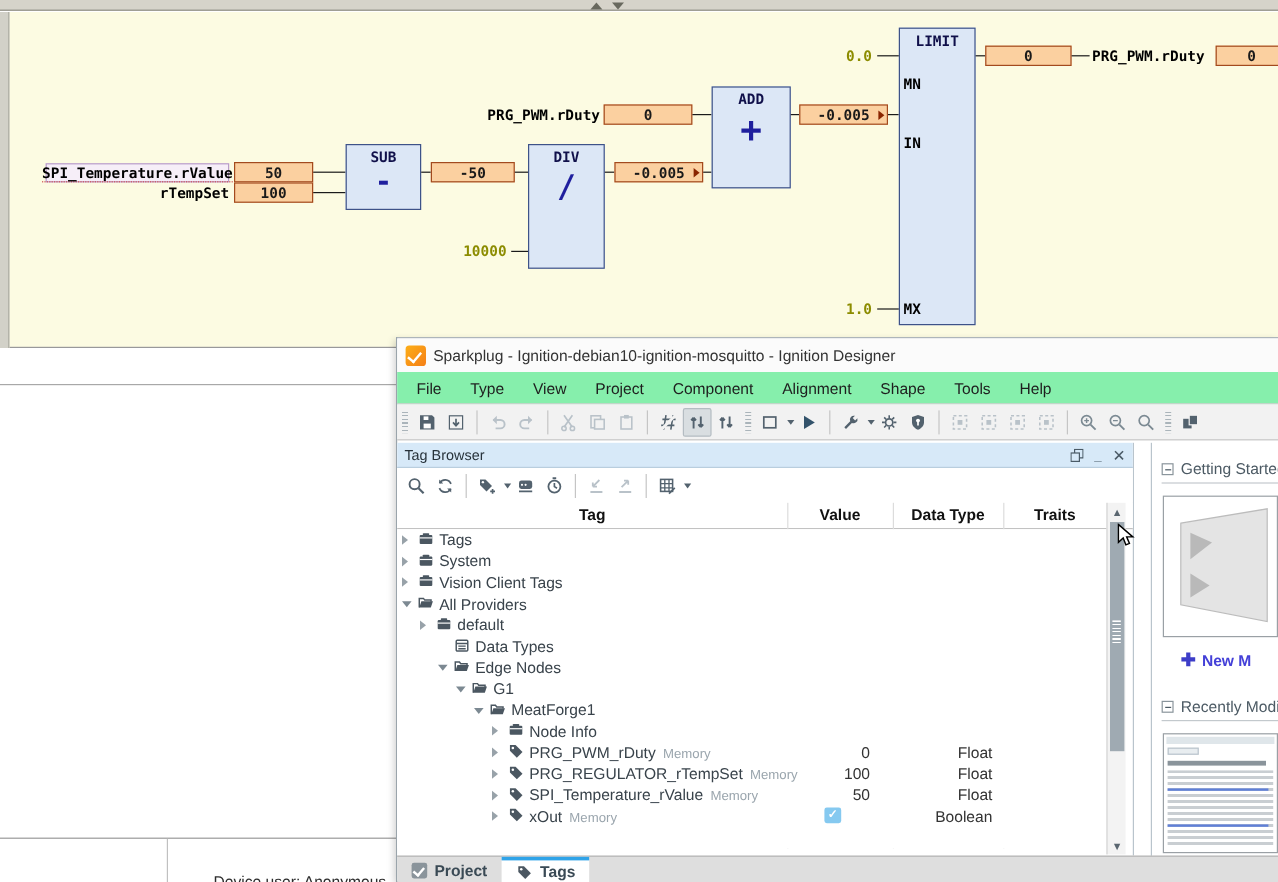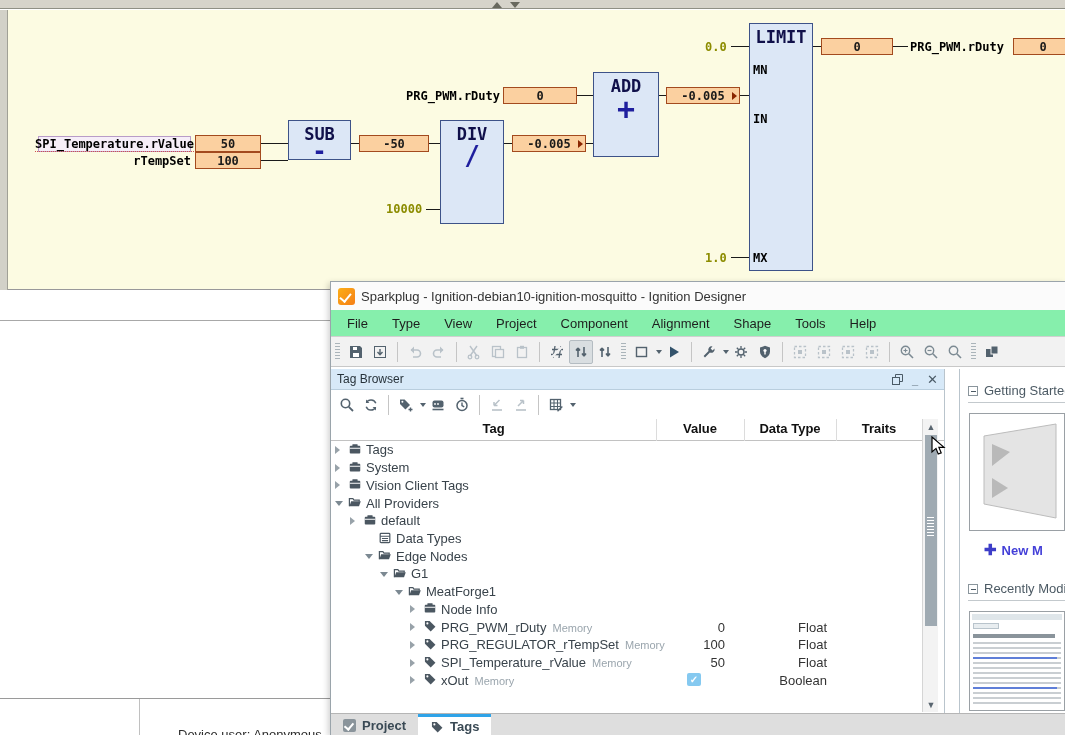--- a/index.html
+++ b/index.html
@@ -21,21 +21,21 @@
     background:#d2d1c8; border-right:1px solid #a0a096; }
   .net-row2 { position:absolute; left:0; top:291px; width:1065px; height:30px;
     background:#ffffff; border-bottom:1px solid #a8a8a8; }
   .vbox { position:absolute; height:17px; background:#fbd0a0; border:1px solid #a34a1e;
     display:flex; align-items:center; justify-content:center;
     font-family:"DejaVu Sans Mono", monospace; font-weight:bold; font-size:12px; color:#1a1a1a; }
   .vbox .flag { position:absolute; right:2px; width:0; height:0;
     border-top:4px solid transparent; border-bottom:4px solid transparent; border-left:5px solid #8a2500; }
   .fblock { position:absolute; background:#dce7f6; border:1px solid #3d5288; }
   .fblock .btitle { position:absolute; top:3px; left:0; right:0; text-align:center;
-    font-family:"DejaVu Sans Mono", monospace; font-weight:bold; font-size:17px; color:#10104a; }
+    font-family:"DejaVu Sans Mono", monospace; font-weight:bold; font-size:12px; color:#10104a; }
   .bsym { position:absolute; left:0; right:0; text-align:center; color:#1f1f9e; font-weight:bold;
     font-family:"DejaVu Sans Mono", monospace; }
   .pin { position:absolute; font-family:"DejaVu Sans Mono", monospace; font-weight:bold; font-size:12px; color:#000; }
   .wire { position:absolute; background:#1a1a1a; }
   .numlbl { position:absolute; font-family:"DejaVu Sans Mono", monospace; font-weight:bold;
     font-size:12px; color:#8c8c00; }
   .varlbl { position:absolute; font-family:"DejaVu Sans Mono", monospace; font-weight:bold;
     font-size:12px; color:#000; white-space:nowrap; }
   .varbox { position:absolute; height:16px; background:#f6eef8; border:1px solid #b89cc8;
     display:flex; align-items:center; justify-content:center; white-space:nowrap;
@@ -169,21 +169,21 @@
     <span>50</span>
     </div>
   <div class="varlbl" style="left:110px; top:154px; width:81px; text-align:right;">rTempSet</div>
   <div class="vbox" style="left:195px; top:152px; width:66px;">
     <span>100</span>
     </div>
 
   <div class="wire" style="left:261px; top:143px; width:27px; height:1px;"></div>
   <div class="wire" style="left:261px; top:160px; width:27px; height:1px;"></div>
 
-  <div class="fblock" style="left:288px; top:120px; width:63px; height:40px;">
+  <div class="fblock" style="left:288px; top:120px; width:63px; height:55px;">
     <div class="btitle">SUB</div>
     <div class="bsym" style="top:16px; font-size:24px;">-</div>
   </div>
   <div class="wire" style="left:351px; top:143px; width:8px; height:1px;"></div>
   <div class="vbox" style="left:359px; top:135px; width:70px;">
     <span>-50</span>
     </div>
   <div class="wire" style="left:429px; top:143px; width:11px; height:1px;"></div>
 
   <div class="fblock" style="left:440px; top:120px; width:64px; height:104px;">

